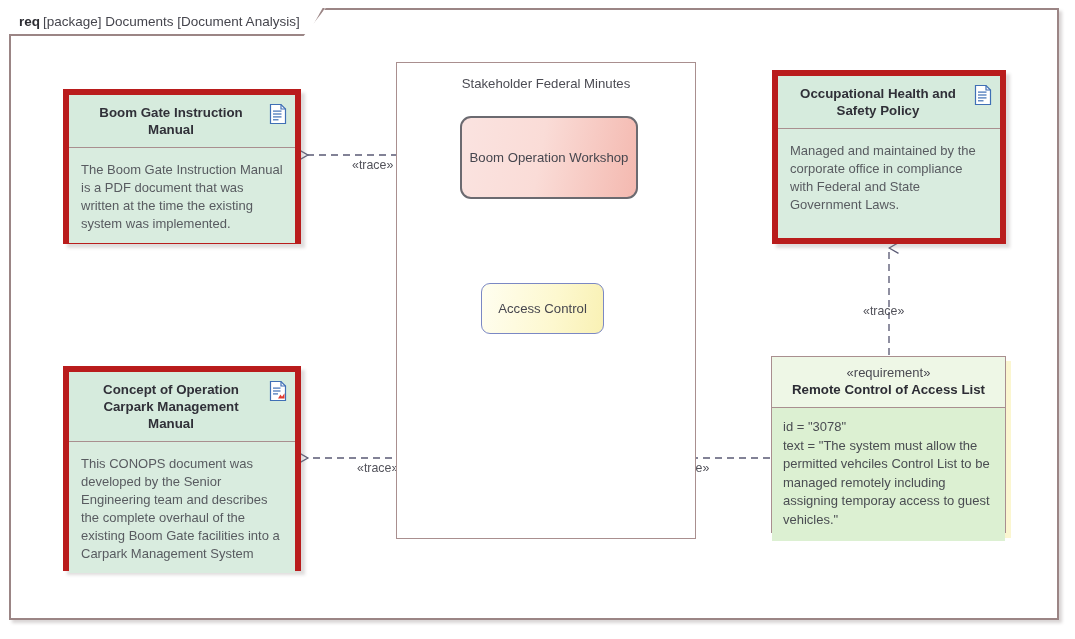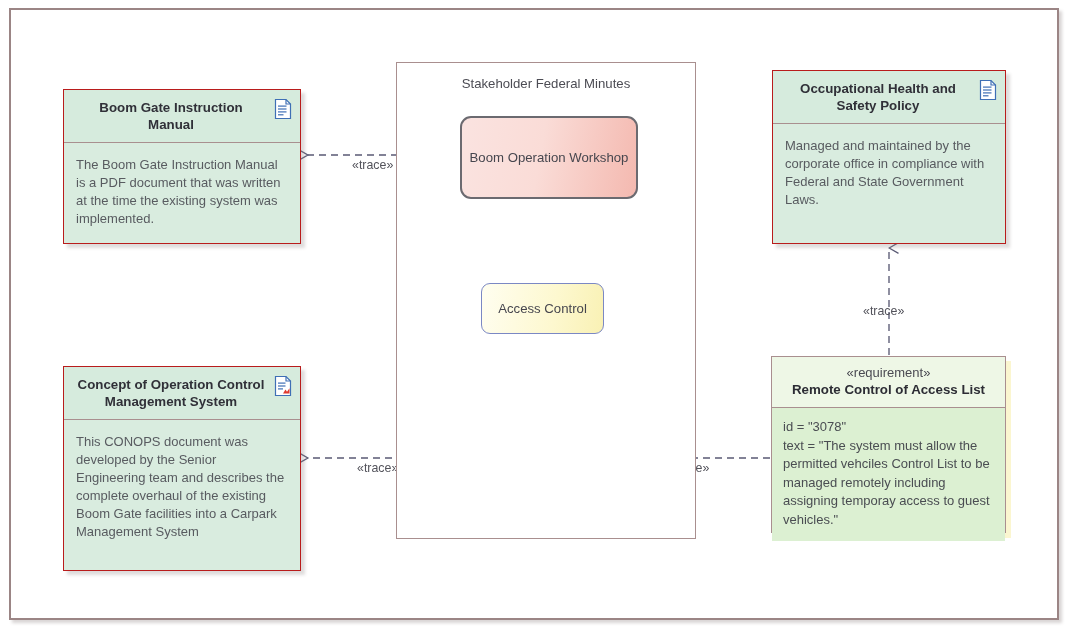--- a/index.html
+++ b/index.html
@@ -60,21 +60,21 @@
     transform: rotate(29deg);
     transform-origin: top right;
   }
   .tab-kw { font-weight: bold; color: #2c2c32; }
   .tab-rest { color: #45454d; margin-left: 3px; }
 
   
   .doc-block {
     position: absolute;
     box-sizing: border-box;
-    border: 1px solid #b91c1c;
+    border: 6px solid #b91c1c;
     background: #d9ecdf;
     box-shadow: 4px 4px 3px rgba(150,140,140,0.30);
   }
   .doc-head {
     position: relative;
     border-bottom: 1px solid #a98f8f;
     background: #d6ebdd;
     padding: 9px 34px 9px 12px;
     text-align: center;
     font-weight: bold;
@@ -209,20 +209,24 @@
     white-space: nowrap;
   }
 </style>
 </head>
 <body>
 
 <div id="canvas">
 
   <div id="frame"></div>
 
+  <div id="frame-tab">
+    <span class="tab-kw">req</span>
+    <span class="tab-rest">[package] Documents [Document Analysis]</span>
+  </div>
 
   <svg id="wires" viewBox="0 0 1075 639" xmlns="http://www.w3.org/2000/svg">
     <defs>
       <marker id="openarrow-l" markerWidth="13" markerHeight="13" refX="1.5" refY="6" orient="auto" markerUnits="userSpaceOnUse">
         <path d="M 11,0.6 L 1.6,6 L 11,11.4" fill="none" stroke="#5a5a74" stroke-width="1.3"></path>
       </marker>
       <marker id="openarrow-u" markerWidth="13" markerHeight="13" refX="6" refY="1.5" orient="auto" markerUnits="userSpaceOnUse">
         <path d="M 0.6,11 L 6,1.6 L 11.4,11" fill="none" stroke="#5a5a74" stroke-width="1.3"></path>
       </marker>
     </defs>
@@ -266,21 +270,21 @@
         <rect x="4" y="10.4" width="8.5" height="1.2" fill="#3f6fb5"></rect>
         <rect x="4" y="13.3" width="8.5" height="1.2" fill="#3f6fb5"></rect>
         <rect x="4" y="16.2" width="5.5" height="1.2" fill="#3f6fb5"></rect>
       </svg>
     </div>
     <div class="doc-body">The Boom Gate Instruction Manual is a PDF document that was written at the time the existing system was implemented.</div>
   </div>
 
   <div class="doc-block" style="left:63px; top:366px; width:238px; height:205px;">
     <div class="doc-head">
-      <span>Concept of Operation Control Management System</span>
+      <span>Concept of Operation Carpark Management Manual</span>
       <svg class="doc-icon" viewBox="0 0 18 22">
         <path d="M1.5,1.5 H12 L16.5,6 V20.5 H1.5 Z" fill="#ffffff" stroke="#3f6fb5" stroke-width="1.2"></path>
         <path d="M12,1.5 V6 H16.5" fill="none" stroke="#3f6fb5" stroke-width="1.2"></path>
         <rect x="4" y="7.5" width="7.5" height="1.2" fill="#3f6fb5"></rect>
         <rect x="4" y="10.4" width="7.5" height="1.2" fill="#3f6fb5"></rect>
         <rect x="4" y="13.3" width="5" height="1.2" fill="#3f6fb5"></rect>
         <path d="M9,18.5 L11.5,14.5 L13,16.8 L15.5,13.2 L15.5,18.5 Z" fill="#e03a2f"></path>
       </svg>
     </div>
     <div class="doc-body">This CONOPS document was developed by the Senior Engineering team and describes the complete overhaul of the existing Boom Gate facilities into a Carpark Management System</div>

